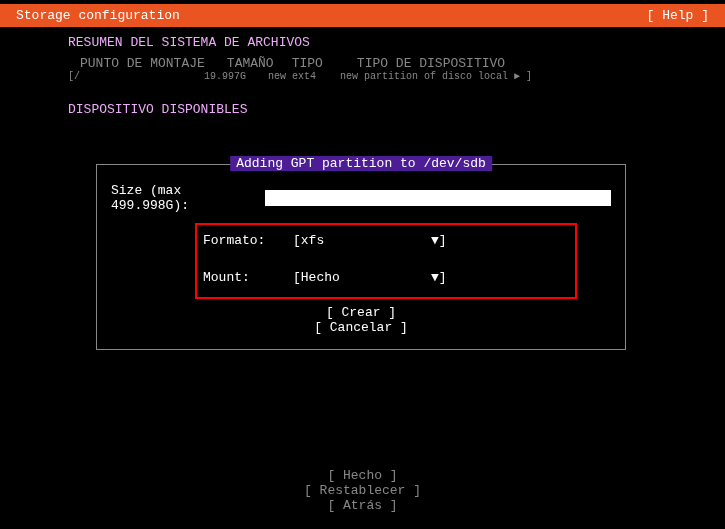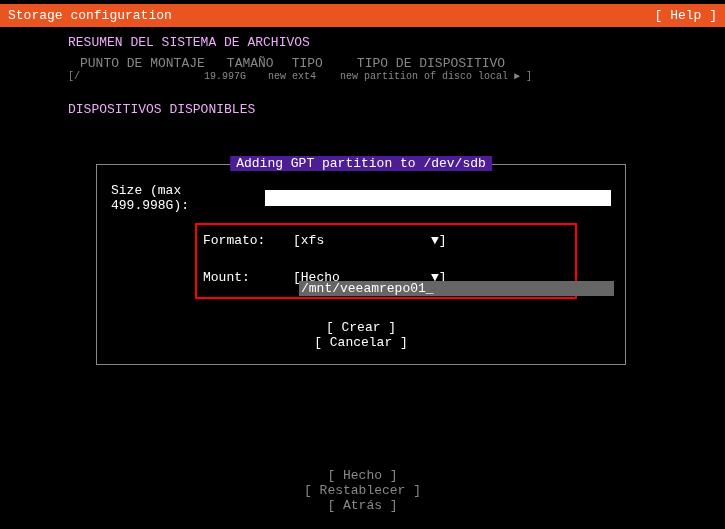--- a/index.html
+++ b/index.html
@@ -9,21 +9,21 @@
       font-size: 13px;
       color: #888;
       width: 725px;
       height: 529px;
       overflow: hidden;
       position: relative;
     }
     .header-bar {
       background: #e95420;
       color: #fff;
-      padding: 4px 0;
+      padding: 4px 8px;
       display: flex;
       justify-content: space-between;
       margin: 4px 0 0 0;
     }
     .header-left { padding-left: 8px; }
     .header-right { padding-right: 8px; }
     .section {
       padding: 8px 68px 0 68px;
     }
     .section-title {
@@ -131,21 +131,21 @@
   <div class="section-title">RESUMEN DEL SISTEMA DE ARCHIVOS</div>
   <div class="table-header">
     <span style="display:inline-block;width:12px;"></span><span>PUNTO DE MONTAJE</span><span style="display:inline-block;width:22px;"></span><span>TAMAÑO</span><span style="display:inline-block;width:18px;"></span><span>TIPO</span><span style="display:inline-block;width:34px;"></span><span>TIPO DE DISPOSITIVO</span>
   </div>
   <div class="table-row">
     <span>[</span><span style="display:inline-block;width:130px;"> /</span><span style="display:inline-block;width:64px;">19.997G</span><span style="display:inline-block;width:72px;">new ext4</span><span>new partition of disco local ► </span><span>]</span>
   </div>
 </div>
 
 <div class="section" style="padding-top:20px;">
-  <div class="section-title">DISPOSITIVOS DISPONIBLES</div>
+  <div class="section-title">DISPOSITIVO DISPONIBLES</div>
 </div>
 
 <div class="dialog-container">
   <div class="dialog-border">
     <div class="dialog-title"> Adding GPT partition to /dev/sdb </div>
 
     <div class="form-row">
       <div class="form-label form-label-size">Size (max 499.998G):</div>
       <div class="size-input"></div>
     </div>
@@ -170,21 +170,20 @@
         <div class="select-wrap">
           <span class="bracket">[ </span>
           <span class="select-content">
             <span>Hecho</span>
             <span>▼</span>
           </span>
           <span class="bracket"> ]</span>
         </div>
       </div>
     </div>
-    <div class="mount-input" style="position:relative;top:-32px;">/mnt/veeamrepo01_</div>
 
     <div class="action-buttons" style="margin-top:-8px;">
       <div class="action-btn">[ Crear      ]</div><br>
       <div class="action-btn">[ Cancelar   ]</div>
     </div>
   </div>
 </div>
 
 <div class="footer-actions">
   <span class="footer-btn">[ Hecho        ]</span>

